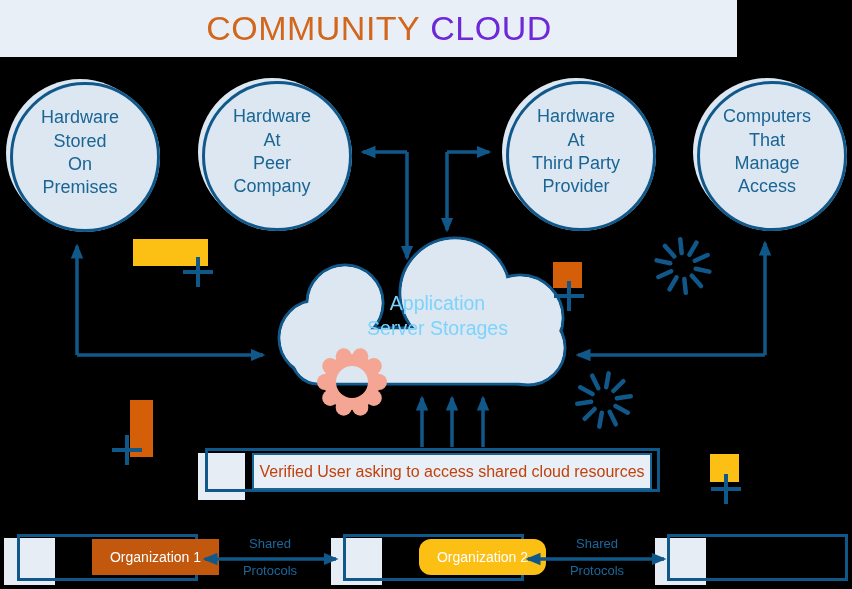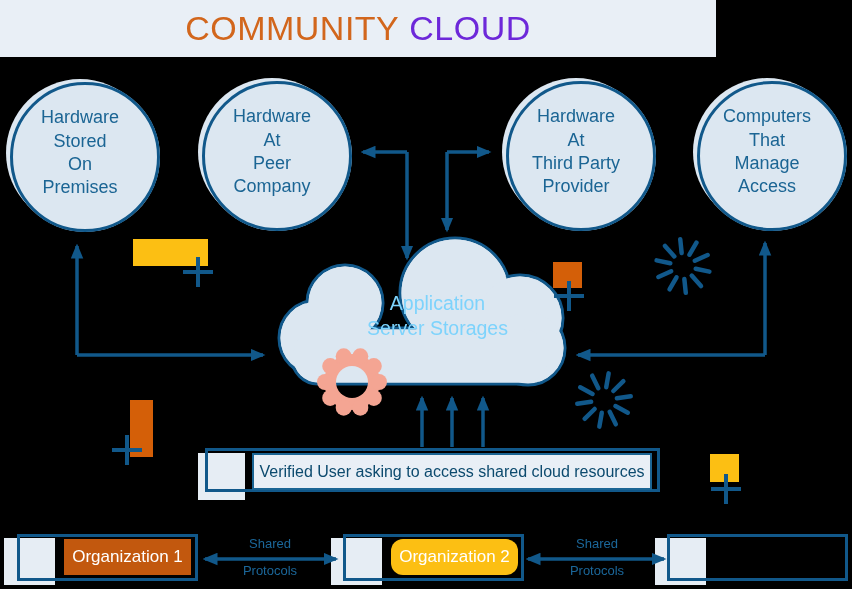--- a/index.html
+++ b/index.html
@@ -5,20 +5,21 @@
   html,body { margin:0; padding:0; background:#000; }
   .canvas {
     position:relative; width:852px; height:589px; overflow:hidden;
     background:#000; font-family:"Liberation Sans", sans-serif;
   }
   
   .titlebar {
     position:absolute; left:0; top:0; width:716px; height:57px;
     background:#e9eff6; display:flex; align-items:center; justify-content:center;
     z-index:2;
+    padding-left:21px;
   }
   .titlebar .t-orange { color:#d2661c; font-size:34px; letter-spacing:.5px; margin-right:10px; }
   .titlebar .t-blue   { color:#6d28d9; font-size:34px; letter-spacing:.5px; }
 
   
   .circle {
     position:absolute; width:148px; height:148px; border-radius:50%;
     background:#dce7f1; z-index:4;
     display:flex; align-items:center; justify-content:center; text-align:center;
     color:#1b6594; font-size:18px; line-height:1.3; white-space:pre-line;
@@ -49,36 +50,36 @@
     background:#e6edf4; z-index:2;
   }
   .vb-outer {
     position:absolute; left:205px; top:448px; width:455px; height:44px;
     border:3px solid #11588a; box-sizing:border-box; z-index:3;
   }
   .vb-inner {
     position:absolute; left:252px; top:453px; width:400px; height:37px;
     background:#e9eff6; border:2.5px solid #1b6594; box-sizing:border-box; z-index:4;
     display:flex; align-items:center; justify-content:center;
-    color:#0c4a6e; font-size:16px;
+    color:#c2410c; font-size:16px;
   }
 
   
   .org-square {
     position:absolute; top:538px; width:51px; height:47px;
     background:#e6edf4; z-index:2;
   }
   .org-outer {
     position:absolute; top:534px; width:181px; height:47px;
     border:3px solid #11588a; box-sizing:border-box; z-index:3;
   }
   .org-label {
     position:absolute; top:539px; width:127px; height:36px; z-index:4;
     display:flex; align-items:center; justify-content:center;
-    color:#ffffff; font-size:17px;
+    color:#ffffff; font-size:14px;margin-left:28px;
   }
   .org1-square { left:4px; }   .org1-outer { left:17px; }  .org1-label { left:64px;  background:#c2580e; }
   .org2-square { left:331px; } .org2-outer { left:343px; } .org2-label { left:391px; background:#fcbf13;border-radius:12px; }
   .org3-square { left:655px; } .org3-outer { left:667px; } .org3-label { left:714px; background:#d05e15; }
 
   
   .sp-label {
     position:absolute; width:120px; text-align:center;
     color:#1b679a; font-size:13px; z-index:4;
   }

